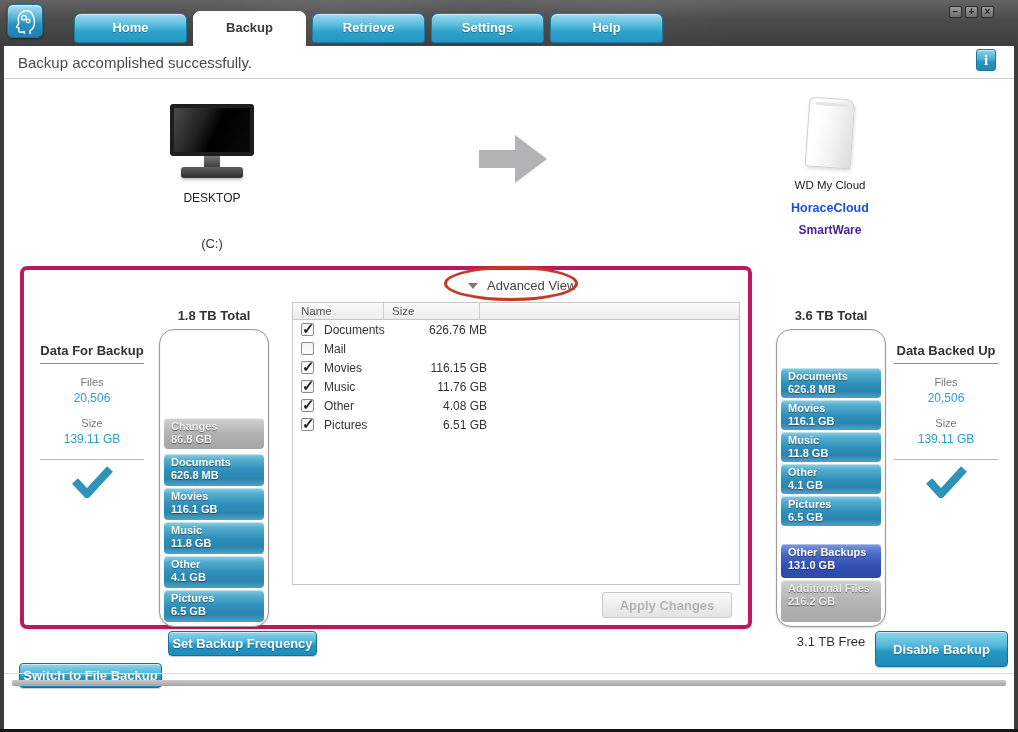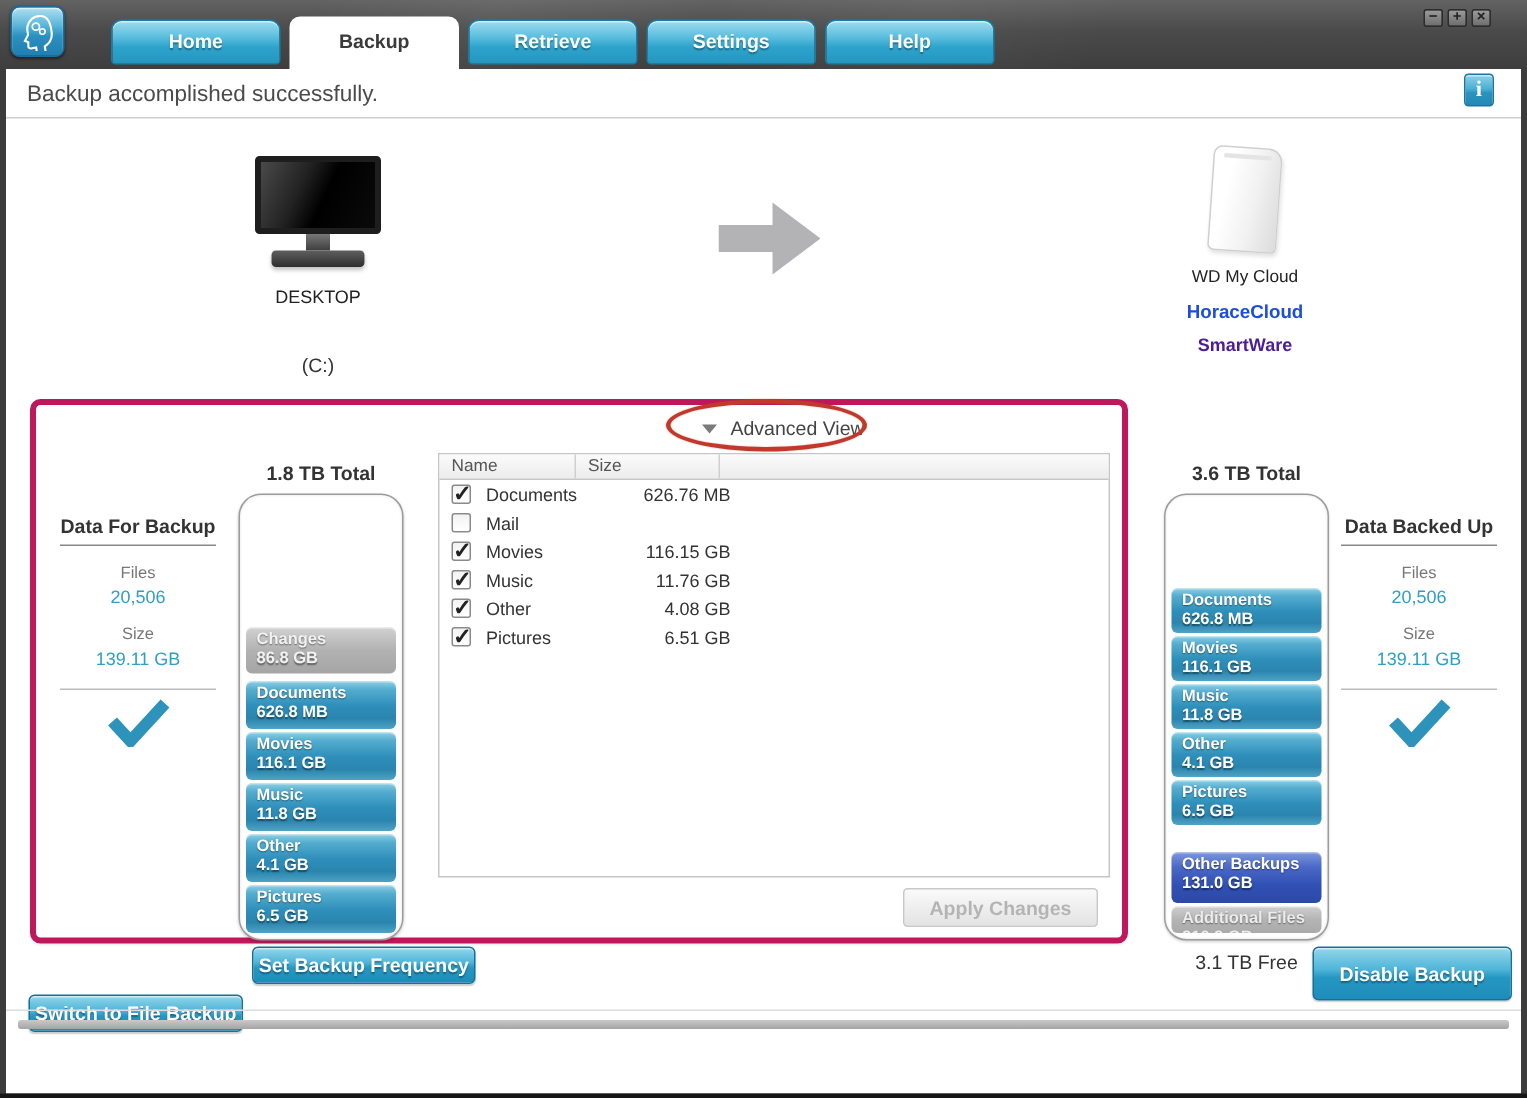--- a/index.html
+++ b/index.html
@@ -105,21 +105,21 @@
       background:linear-gradient(180deg,#8ed0e4 0%,#54adcf 18%,#2e8fba 52%,#2a85ae 78%,#4fa3c4 100%);
       box-shadow:inset 0 1px 0 rgba(255,255,255,.45); }
   .seg.system { height:31px; margin-bottom:3px;
       background:linear-gradient(180deg,#d2d2d2 0%,#b2b2b2 50%,#a5a5a5 100%);
       box-shadow:inset 0 1px 0 rgba(255,255,255,.6); }
   .seg.system .seg-label, .seg.system .seg-size { color:#f2f2f2; }
   .gauge-right .seg.category { height:30px; }
   .seg.other-backups { height:34px; margin-top:16px;
       background:linear-gradient(180deg,#7e99de 0%,#4a68c6 30%,#3150b4 65%,#2c49a6 100%);
       box-shadow:inset 0 1px 0 rgba(255,255,255,.4); }
-  .seg.additional-files { height:18px;
+  .seg.additional-files { height:42px;
       background:linear-gradient(180deg,#d0d0d0 0%,#b4b4b4 50%,#aaa 100%);
       box-shadow:inset 0 1px 0 rgba(255,255,255,.6); }
   .seg.additional-files .seg-label, .seg.additional-files .seg-size { color:#ececec; }
 
   
   .ftable { position:absolute; left:268px; top:32px; width:448px; height:283px;
             border:1px solid #c6c6c6; background:#fff; }
   .thead { display:flex; height:17px; background:linear-gradient(180deg,#fbfbfb,#ececec);
            border-bottom:1px solid #c6c6c6; font-size:11.5px; color:#555; }
   .th { padding:2px 0 0 8px; border-right:1px solid #cfcfcf; }

